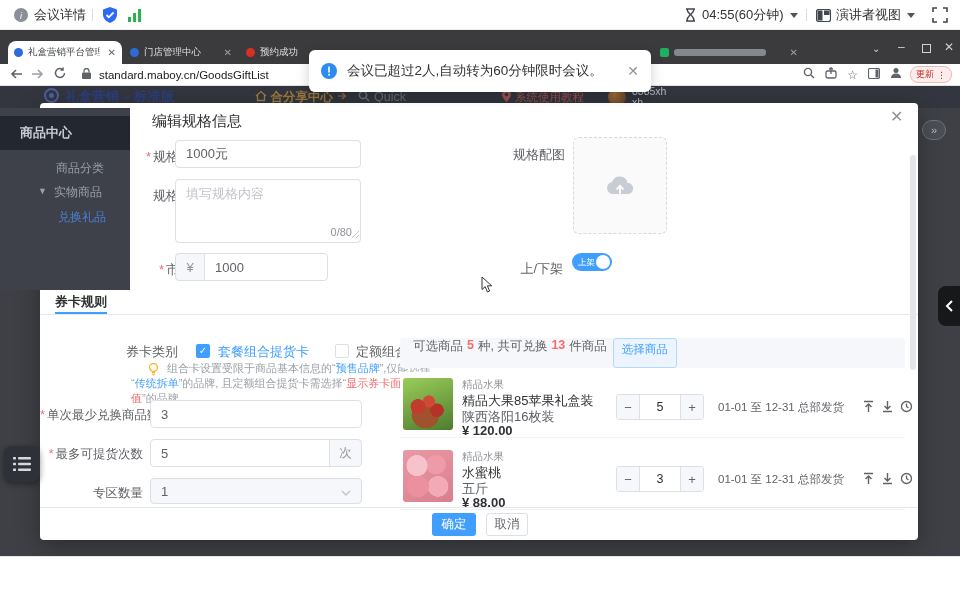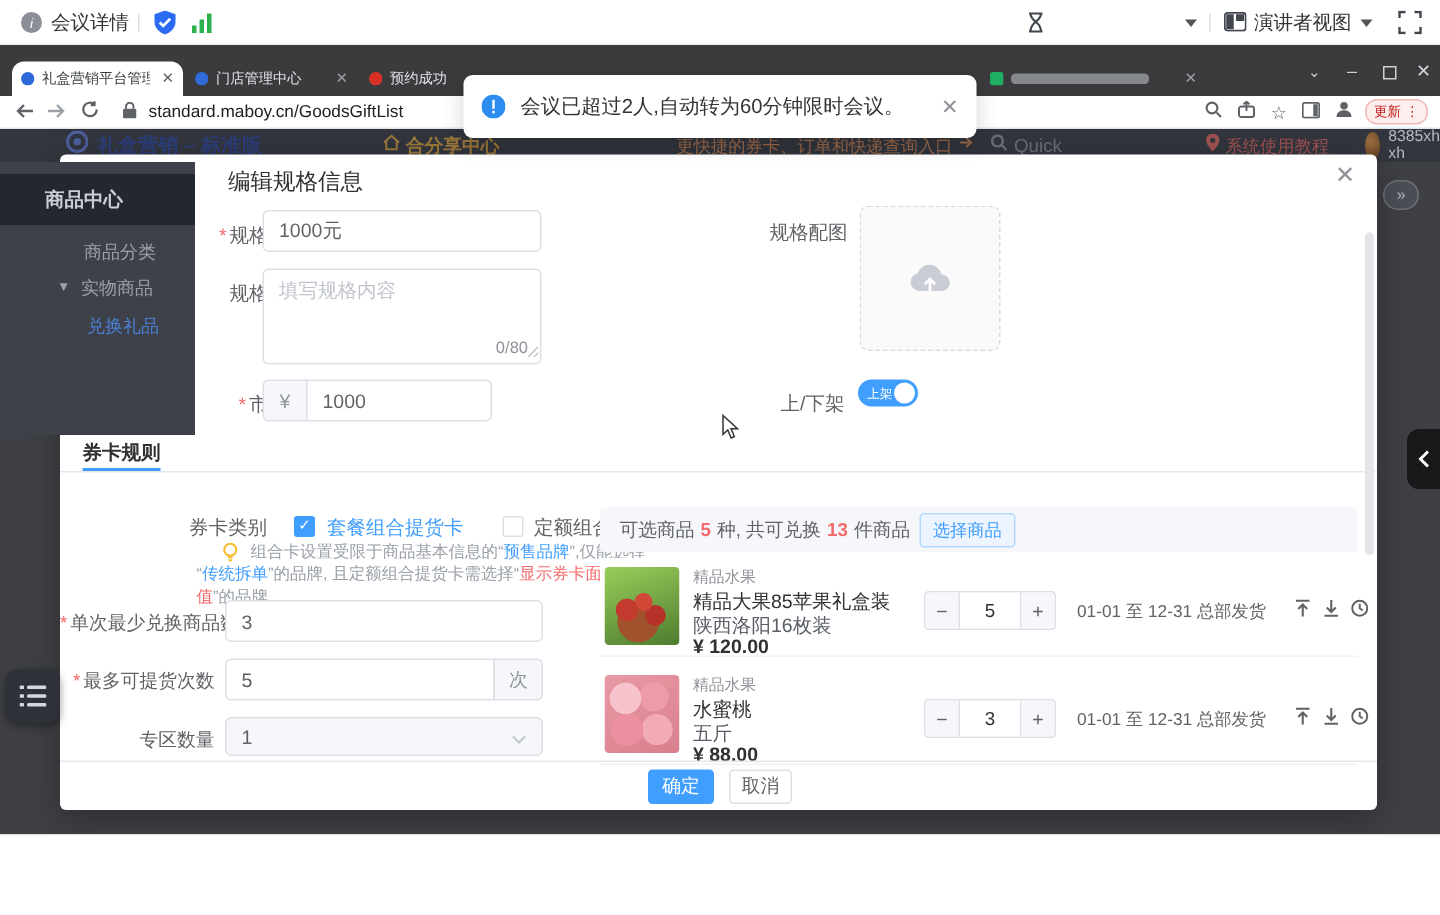--- a/index.html
+++ b/index.html
@@ -28,21 +28,21 @@
   .shead{position:absolute;left:0;top:86px;width:960px;height:22px;background:#33363e;z-index:12;display:flex;align-items:center;}
   .modal{position:absolute;left:40px;top:103px;width:878px;height:437px;background:#fff;border-radius:4px;z-index:20;box-shadow:0 6px 24px rgba(0,0,0,.3);}
   .drawer{position:absolute;left:0;top:108px;width:130px;height:182px;background:#3e4149;z-index:25;}
   .mlabel{position:absolute;font-size:13px;color:#606266;text-align:right;white-space:nowrap;}
   .req{color:#f56c6c;margin-right:2px;}
   .inp{position:absolute;border:1px solid #dcdfe6;border-radius:4px;background:#fff;font-size:13px;color:#606266;display:flex;align-items:center;padding:0 10px;}
   .tabline{position:absolute;height:1px;background:#e4e7ed;}
   .cb{position:absolute;width:14px;height:14px;border-radius:2px;}
   .tip{font-size:11px;line-height:15px;white-space:nowrap;}
   .tip .mut{color:#9aa0a8;} .tip .blu{color:#409eff;} .tip .red{color:#f56c6c;}
-  .prod-h{position:absolute;left:400px;top:338px;width:505px;height:30px;background:#f5f7fa;border-radius:3px;display:flex;align-items:center;font-size:12.5px;color:#606266;}
+  .prod-h{position:absolute;left:400px;top:338px;width:505px;height:30px;background:#f5f7fa;border-radius:3px;display:flex;font-size:12.5px;color:#606266;}
   .rednum{color:#f56c6c;font-weight:bold;margin:0 4px;}
   .selbtn{margin-left:6px;border:1px solid #b3d8ff;background:#ecf5ff;color:#409eff;font-size:11.5px;border-radius:3px;padding:3px 8px;}
   .prow{position:absolute;left:400px;width:505px;height:66px;border-bottom:1px solid #f0f2f5;background:#fff;}
   .pimg{position:absolute;left:3px;top:6px;width:50px;height:52px;border-radius:3px;}
   .img-apple{background:
     radial-gradient(circle at 30% 55%,#c23b2e 0 16%,transparent 17%),
     radial-gradient(circle at 52% 45%,#d14837 0 15%,transparent 16%),
     radial-gradient(circle at 68% 62%,#b53228 0 14%,transparent 15%),
     radial-gradient(circle at 45% 70%,#a0522d 0 30%,transparent 31%),
     linear-gradient(160deg,#9acd5a,#4e7c2f);}
@@ -99,20 +99,21 @@
           <rect x="0" y="9" width="3" height="5" fill="#2bb24c"></rect>
           <rect x="5" y="5" width="3" height="9" fill="#2bb24c"></rect>
           <rect x="10" y="1" width="3" height="13" fill="#2bb24c"></rect>
         </svg>
     </div>
     <div class="a" style="left:684px;top:8px">
       <svg width="13" height="14" viewBox="0 0 13 14">
           <path d="M2 1h9M2 13h9M3 1c0 3 2.5 4.5 3.5 5.5C7.5 7.5 10 9 10 13M10 1c0 3-2.5 4.5-3.5 5.5C5.5 7.5 3 9 3 13" stroke="#41464f" stroke-width="1.4" fill="none"></path>
         </svg>
     </div>
+    <div class="a txt" style="left:702px;top:0">04:55(60分钟)</div>
     <div class="a tri-down" style="left:790px;top:13px"></div>
     <div class="a vdiv" style="left:806px;top:9px"></div>
     <div class="a" style="left:816px;top:8px">
       <svg width="15" height="13" viewBox="0 0 15 13">
           <rect x="0.5" y="0.5" width="14" height="12" rx="2" fill="none" stroke="#41464f" stroke-width="1.2"></rect>
           <rect x="1.5" y="1.5" width="5" height="10" fill="#41464f"></rect>
           <rect x="8" y="1.5" width="5.5" height="4.5" fill="#41464f"></rect>
         </svg>
     </div>
     <div class="a txt" style="left:836px;top:0">演讲者视图</div>
@@ -201,21 +202,20 @@
     <div class="a" style="left:0;top:86px;width:34px;height:22px;background:#27479e;color:#b9c6e8;font-size:8.5px;line-height:10px;text-align:center;padding-top:2px">功能导航</div>
     <span style="margin-left:44px"><svg width="15" height="15" viewBox="0 0 15 15">
           <circle cx="7.5" cy="7.5" r="6.5" fill="none" stroke="#4d5f9d" stroke-width="2"></circle>
           <circle cx="7.5" cy="7.5" r="2.5" fill="#4d5f9d"></circle>
         </svg></span>
     <span style="margin-left:6px;font-size:13.5px;font-weight:bold;color:#2c3e7a;white-space:nowrap">礼盒营销 – 标准版</span>
     <span style="margin-left:80px"><svg width="12" height="12" viewBox="0 0 12 12" fill="none" stroke="#9d7a3a" stroke-width="1.3">
           <path d="M1 6l5-4.5L11 6M2.5 5v5.5h7V5"></path>
         </svg></span>
     <span style="margin-left:4px;font-size:12.5px;font-weight:bold;color:#9d7a3a;white-space:nowrap">合分享中心</span>
-    <span style="margin-left:118px;font-size:11.5px;color:#9d6a4a;white-space:nowrap">更快捷的券卡、订单和快递查询入口</span>
     <span style="margin-left:4px"><svg width="11" height="11" viewBox="0 0 11 11" fill="none" stroke="#9d6a4a" stroke-width="1.2">
           <path d="M1 5h6M5 2l3.5 3L5 8"></path>
         </svg></span>
     <span style="margin-left:10px"><svg width="12" height="12" viewBox="0 0 12 12" fill="none" stroke="#6a6f7a" stroke-width="1.6">
           <circle cx="5" cy="5" r="3.6"></circle>
           <path d="M8 8l3 3"></path>
         </svg></span>
     <span style="margin-left:4px;font-size:12.5px;color:#6a6f7a">Quick</span>
     <span style="margin-left:96px"><svg width="9" height="12" viewBox="0 0 9 12" fill="#a05252">
           <path d="M4.5 0A4.5 4.5 0 0 0 0 4.5C0 7.5 4.5 12 4.5 12S9 7.5 9 4.5A4.5 4.5 0 0 0 4.5 0z"></path>
@@ -367,21 +367,21 @@
     </div>
 
     <div class="scrollthumb"></div>
 
     <div class="tabline" style="left:0;top:404px;width:878px"></div>
     <div class="btn-ok" style="left:392px;top:410px">确定</div>
     <div class="btn-cancel" style="left:446px;top:410px">取消</div>
   </div>
 
   <div class="drawer">
-    <div class="a" style="left:0;top:8px;width:130px;height:34px;background:#23272f;color:#c8ccd4;font-size:13px;font-weight:bold;line-height:34px;padding-left:30px">商品中心</div>
+    <div class="a" style="left:0;top:8px;width:130px;height:34px;background:#23272f;color:#c8ccd4;font-size:13px;font-weight:bold;line-height:34px;padding-left:20px">商品中心</div>
     <div class="a" style="left:56px;top:52px;font-size:12px;color:#9aa0aa">商品分类</div>
     <div class="a" style="left:38px;top:78px;font-size:9px;color:#9aa0aa">▼</div>
     <div class="a" style="left:54px;top:76px;font-size:12px;color:#9aa0aa">实物商品</div>
     <div class="a" style="left:58px;top:101px;font-size:12px;color:#4a7fd4">兑换礼品</div>
   </div>
 
   <div class="floatbtn">
     <svg width="18" height="16" viewBox="0 0 18 16">
         <g fill="#d5d8dd">
           <rect x="0" y="1" width="3" height="2.4" rx="0.6"></rect>

